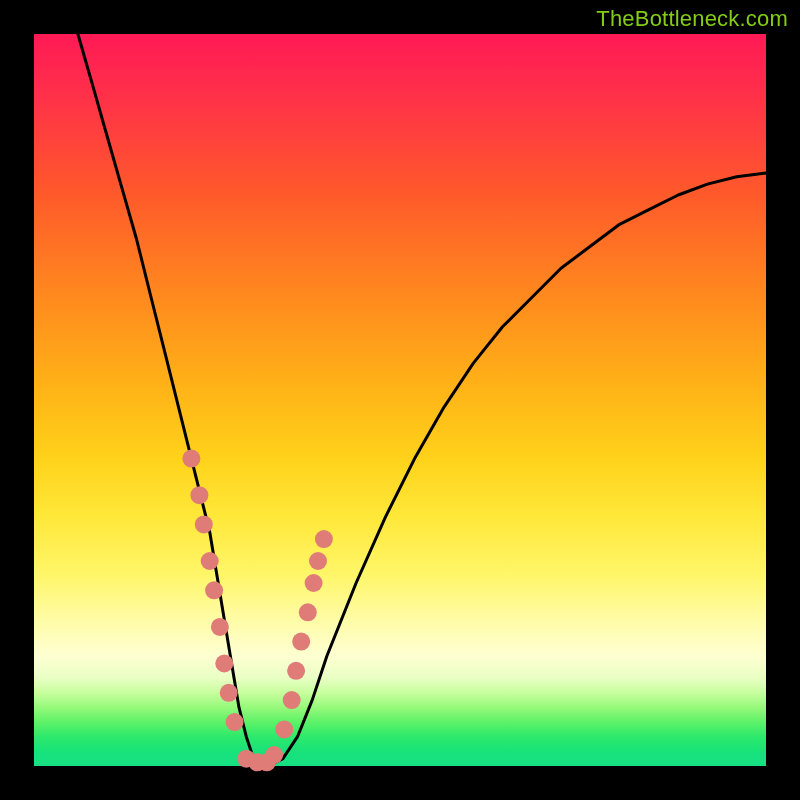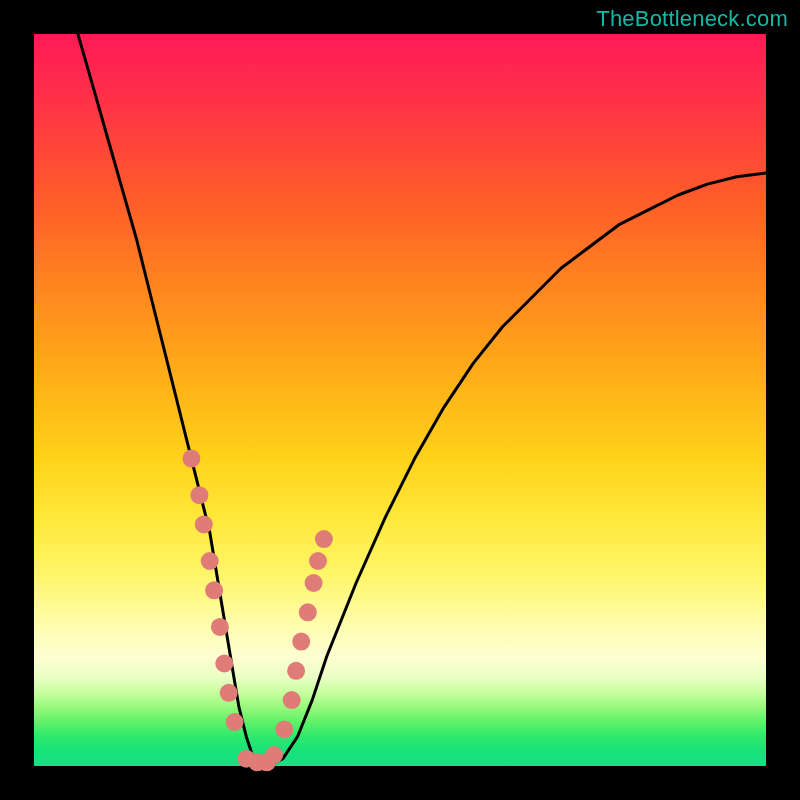--- a/index.html
+++ b/index.html
@@ -44,21 +44,21 @@
       #5ef268 94%,
       #2de96c 96%,
       #18e27a 98%,
       #16e084 100%
     );
   }
   .watermark {
     position: absolute;
     top: 6px;
     right: 12px;
-    color: #14b8a6;
+    color: #84cc16;
     font-size: 22px;
     font-weight: 400;
     letter-spacing: 0.2px;
     user-select: none;
   }
   svg.curve {
     position: absolute;
     top: 0;
     left: 0;
     width: 732px;

